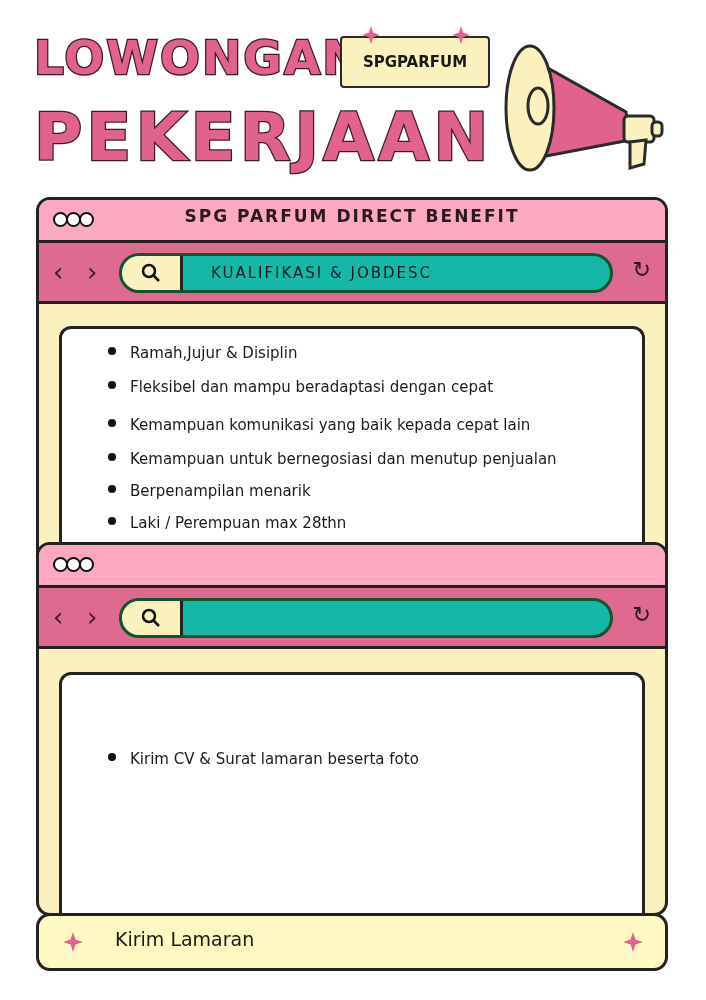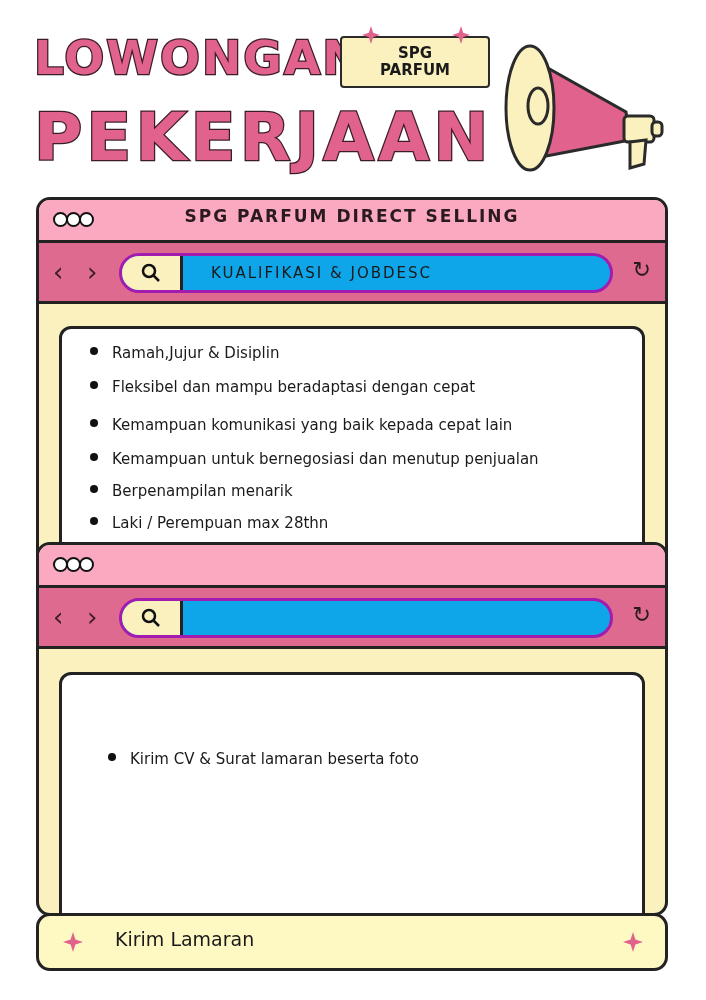--- a/index.html
+++ b/index.html
@@ -3,31 +3,31 @@
 <meta charset="utf-8">
 <style>
   html,body{margin:0;padding:0;}
   body{width:706px;height:1000px;background:#ffffff;position:relative;overflow:hidden;font-family:"DejaVu Sans",sans-serif;color:#1a1a1a;}
   .abs{position:absolute;}
   .title{font-family:"DejaVu Sans",sans-serif;font-weight:bold;color:#e0628d;
     -webkit-text-stroke:2.5px #3a1d26;paint-order:stroke fill;letter-spacing:2px;}
   .t1{left:34px;top:30px;font-size:47px;line-height:56px;}
   .t2{left:34px;top:98px;font-size:66px;line-height:80px;letter-spacing:4px;}
   .banner{left:340px;top:36px;width:146px;height:48px;background:#faf1bf;border:2px solid #2a2a2a;border-radius:4px;
-    display:flex;flex-direction:column;align-items:center;justify-content:center;font-weight:bold;font-size:15px;line-height:17px;}
+    display:flex;align-items:center;justify-content:center;font-weight:bold;font-size:15px;line-height:17px;}
   .spark{position:absolute;width:18px;height:18px;background:#e0628d;
     clip-path:polygon(50% 0,62% 38%,100% 50%,62% 62%,50% 100%,38% 62%,0 50%,38% 38%);}
   .win{position:absolute;left:36px;width:626px;border:3px solid #222;border-radius:14px;overflow:hidden;background:#faf1bf;}
   .win-head{height:40px;background:#fba9c0;border-bottom:3px solid #222;position:relative;}
   .dots{position:absolute;left:14px;top:12px;display:flex;}
   .dot{width:11px;height:11px;border:2.5px solid #111;border-radius:50%;background:#fff;margin-right:-2px;}
   .win-title{position:absolute;left:0;right:0;top:6px;text-align:center;font-weight:bold;font-size:17px;letter-spacing:2px;color:#2a1a1f;}
   .nav{height:58px;background:#df6a90;border-bottom:3px solid #222;position:relative;}
   .chev{position:absolute;top:14px;font-size:26px;color:#3a1d26;}
-  .addr{position:absolute;left:80px;right:52px;top:10px;height:34px;border:3px solid #a21caf;border-radius:20px;background:#0ea5e9;overflow:hidden;display:flex;}
+  .addr{position:absolute;left:80px;right:52px;top:10px;height:34px;border:3px solid #14532d;border-radius:20px;background:#14b8a6;overflow:hidden;display:flex;}
   .addr-search{width:58px;background:#faf1bf;border-right:3px solid #222;display:flex;align-items:center;justify-content:center;}
   .addr-text{padding-left:28px;display:flex;align-items:center;font-size:15px;letter-spacing:2px;}
   .reload{position:absolute;right:14px;top:14px;font-size:22px;color:#2a1a1f;}
   .content{position:absolute;left:20px;right:20px;background:#fff;border:3px solid #222;border-radius:12px;}
   ul{list-style:none;margin:0;padding:0;}
   li{position:relative;padding-left:22px;}
   li::before{content:"";position:absolute;left:0;width:8px;height:8px;border-radius:50%;background:#111;}
   .q li{font-size:15px;line-height:16px;}
   .q li::before{top:2px;}
   .b li{font-size:21px;}
@@ -56,38 +56,38 @@
   <ellipse cx="38" cy="70" rx="10" ry="18" fill="#faf1bf" stroke="#2a2a2a" stroke-width="3"></ellipse>
 </svg>
 
 <div class="win" style="top:197px;height:370px">
   <div class="win-head">
     <div class="dots">
         <span class="dot"></span>
         <span class="dot"></span>
         <span class="dot"></span>
       </div>
-    <div class="win-title">SPG PARFUM DIRECT SELLING</div>
+    <div class="win-title">SPG PARFUM DIRECT BENEFIT</div>
   </div>
   <div class="nav">
     <span class="chev" style="left:14px">‹</span>
     <span class="chev" style="left:48px">›</span>
     <div class="addr">
       <div class="addr-search">
         <svg width="20" height="20" viewBox="0 0 20 20">
             <circle cx="8" cy="8" r="6" fill="none" stroke="#111" stroke-width="2.5"></circle>
             <line x1="12" y1="12" x2="18" y2="18" stroke="#111" stroke-width="2.5"></line>
           </svg>
       </div>
       <div class="addr-text">KUALIFIKASI &amp; JOBDESC</div>
     </div>
     <span class="reload">↻</span>
   </div>
   <div class="content" style="top:126px;height:260px">
-    <ul class="q" style="padding:16px 0 0 28px">
+    <ul class="q" style="padding:16px 0 0 46px">
       <li style="margin-bottom:18px">Ramah,Jujur &amp; Disiplin</li>
       <li style="margin-bottom:22px">Fleksibel dan mampu beradaptasi dengan cepat</li>
       <li style="margin-bottom:18px">Kemampuan komunikasi yang baik kepada cepat lain</li>
       <li style="margin-bottom:16px">Kemampuan untuk bernegosiasi dan menutup penjualan</li>
       <li style="margin-bottom:16px">Berpenampilan menarik</li>
       <li>Laki / Perempuan max 28thn</li>
     </ul>
   </div>
 </div>
 

